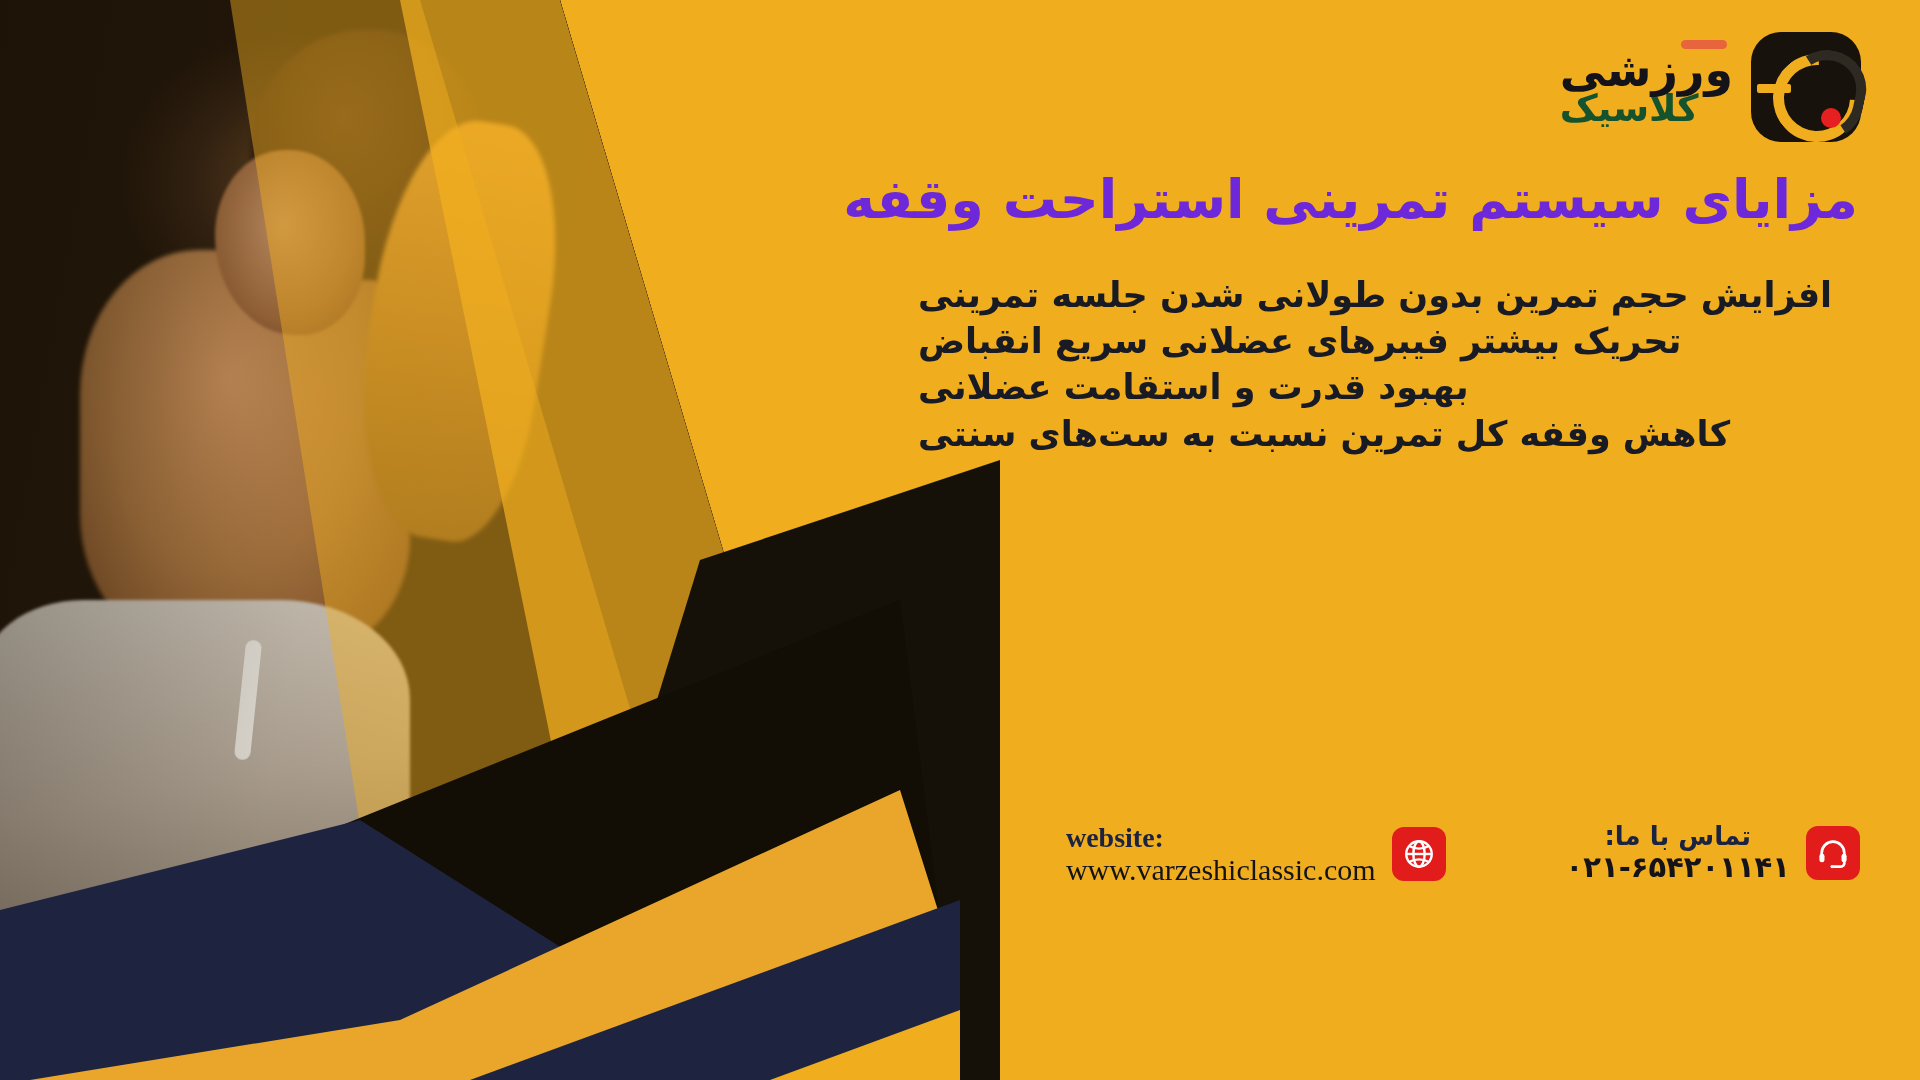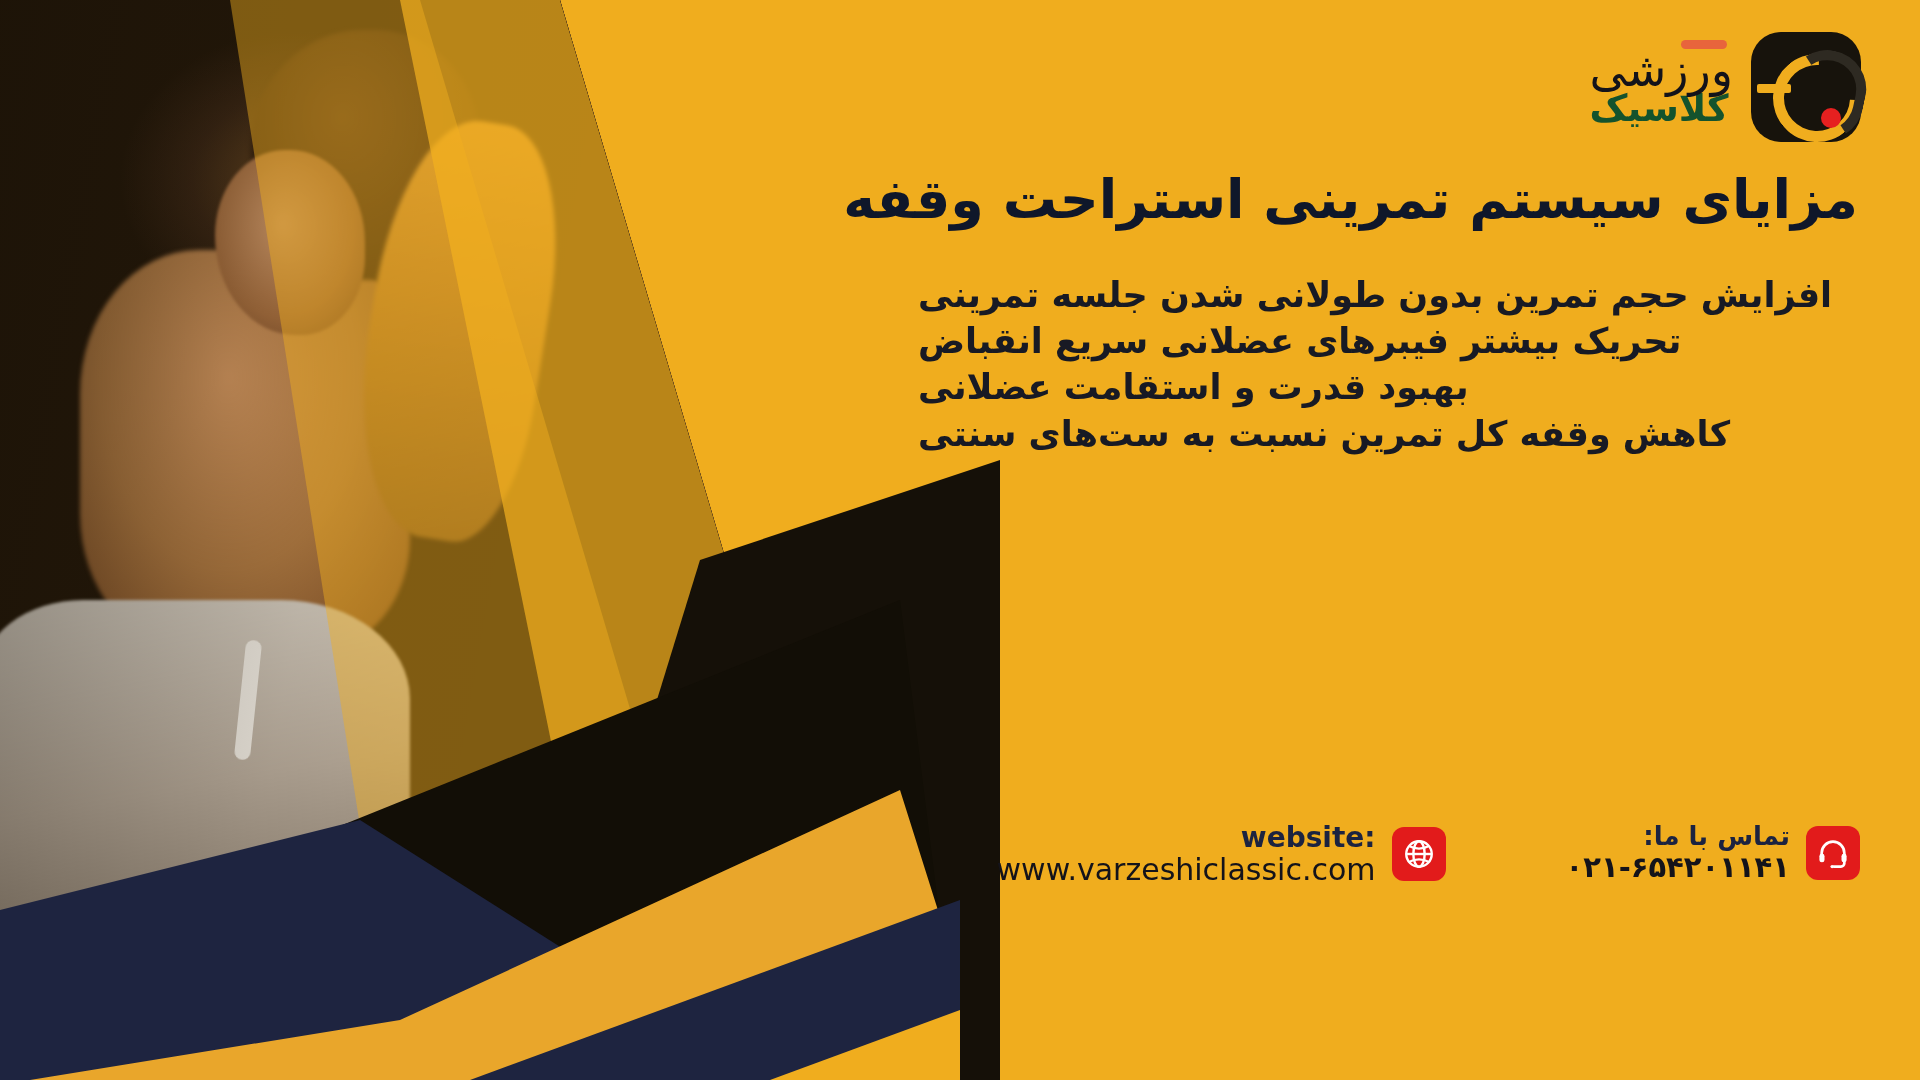--- a/index.html
+++ b/index.html
@@ -104,21 +104,21 @@
     direction:rtl;
   }
 
   
   .logo{
     position:absolute;right:55px;top:28px;
     display:flex;align-items:center;gap:14px;
   }
   .logo-words{display:flex;flex-direction:column;align-items:flex-end;line-height:1.02;}
   .logo-word-1{
-    font-size:46px;font-weight:normal;color:#14131a;letter-spacing:-1px;position:relative;
+    font-size:46px;font-weight:bold;color:#14131a;letter-spacing:-1px;position:relative;
   }
   .logo-word-1::after{
     content:"";position:absolute;right:6px;top:-7px;width:46px;height:9px;
     background:#e8643c;border-radius:5px;
   }
   .logo-word-2{font-size:37px;font-weight:bold;color:#14532d;letter-spacing:-1px;margin-top:-4px;}
   .logo-mark{
     width:118px;height:118px;position:relative;
   }
   .logo-mark .lm-outer{
@@ -137,21 +137,21 @@
     border:10px solid #2e2a22;border-left-color:transparent;border-bottom-color:transparent;
     border-radius:40px;transform:rotate(12deg);
   }
   .logo-mark .lm-dot{
     position:absolute;left:74px;top:80px;width:20px;height:20px;border-radius:50%;background:#e62020;
   }
 
   
   .title{
     position:absolute;right:62px;top:168px;
-    font-size:54px;font-weight:bold;color:#0f172a;white-space:nowrap;
+    font-size:54px;font-weight:bold;color:#6d28d9;white-space:nowrap;
     text-align:center;letter-spacing:0px;
   }
 
   
   .benefits{
     position:absolute;right:62px;top:272px;width:940px;
     text-align:left;
   }
   .benefit{
     font-size:35px;font-weight:bold;color:#181a24;
@@ -164,24 +164,24 @@
     position:absolute;right:60px;top:822px;width:1000px;
     display:flex;flex-direction:row;align-items:flex-start;gap:120px;
     direction:rtl;
   }
   .contact-item{display:flex;flex-direction:row;align-items:center;gap:16px;}
   .ic{
     width:54px;height:54px;border-radius:12px;background:#e21b1b;
     display:flex;align-items:center;justify-content:center;flex:0 0 auto;
   }
   .ic svg{display:block;}
-  .ct{display:flex;flex-direction:column;line-height:1.12;}
+  .ct{display:flex;flex-direction:column;line-height:1.12;text-align:center;}
   .ct-label{font-size:26px;font-weight:bold;color:#1c2340;}
   .ct-value{font-size:29px;font-weight:bold;color:#14131a;letter-spacing:.5px;}
-  .ltr{direction:ltr;text-align:right;}
+  .ltr{direction:ltr;text-align:left;font-family:Liberation Serif, serif;}
   .web-label{font-size:28px;font-weight:bold;color:#1c2340;}
   .web-value{font-size:30px;color:#14131a;font-weight:500;}
 </style>
 </head>
 <body>
 
 <div class="stage">
 
   <div class="photo-wrap">
     <div class="photo"></div>

